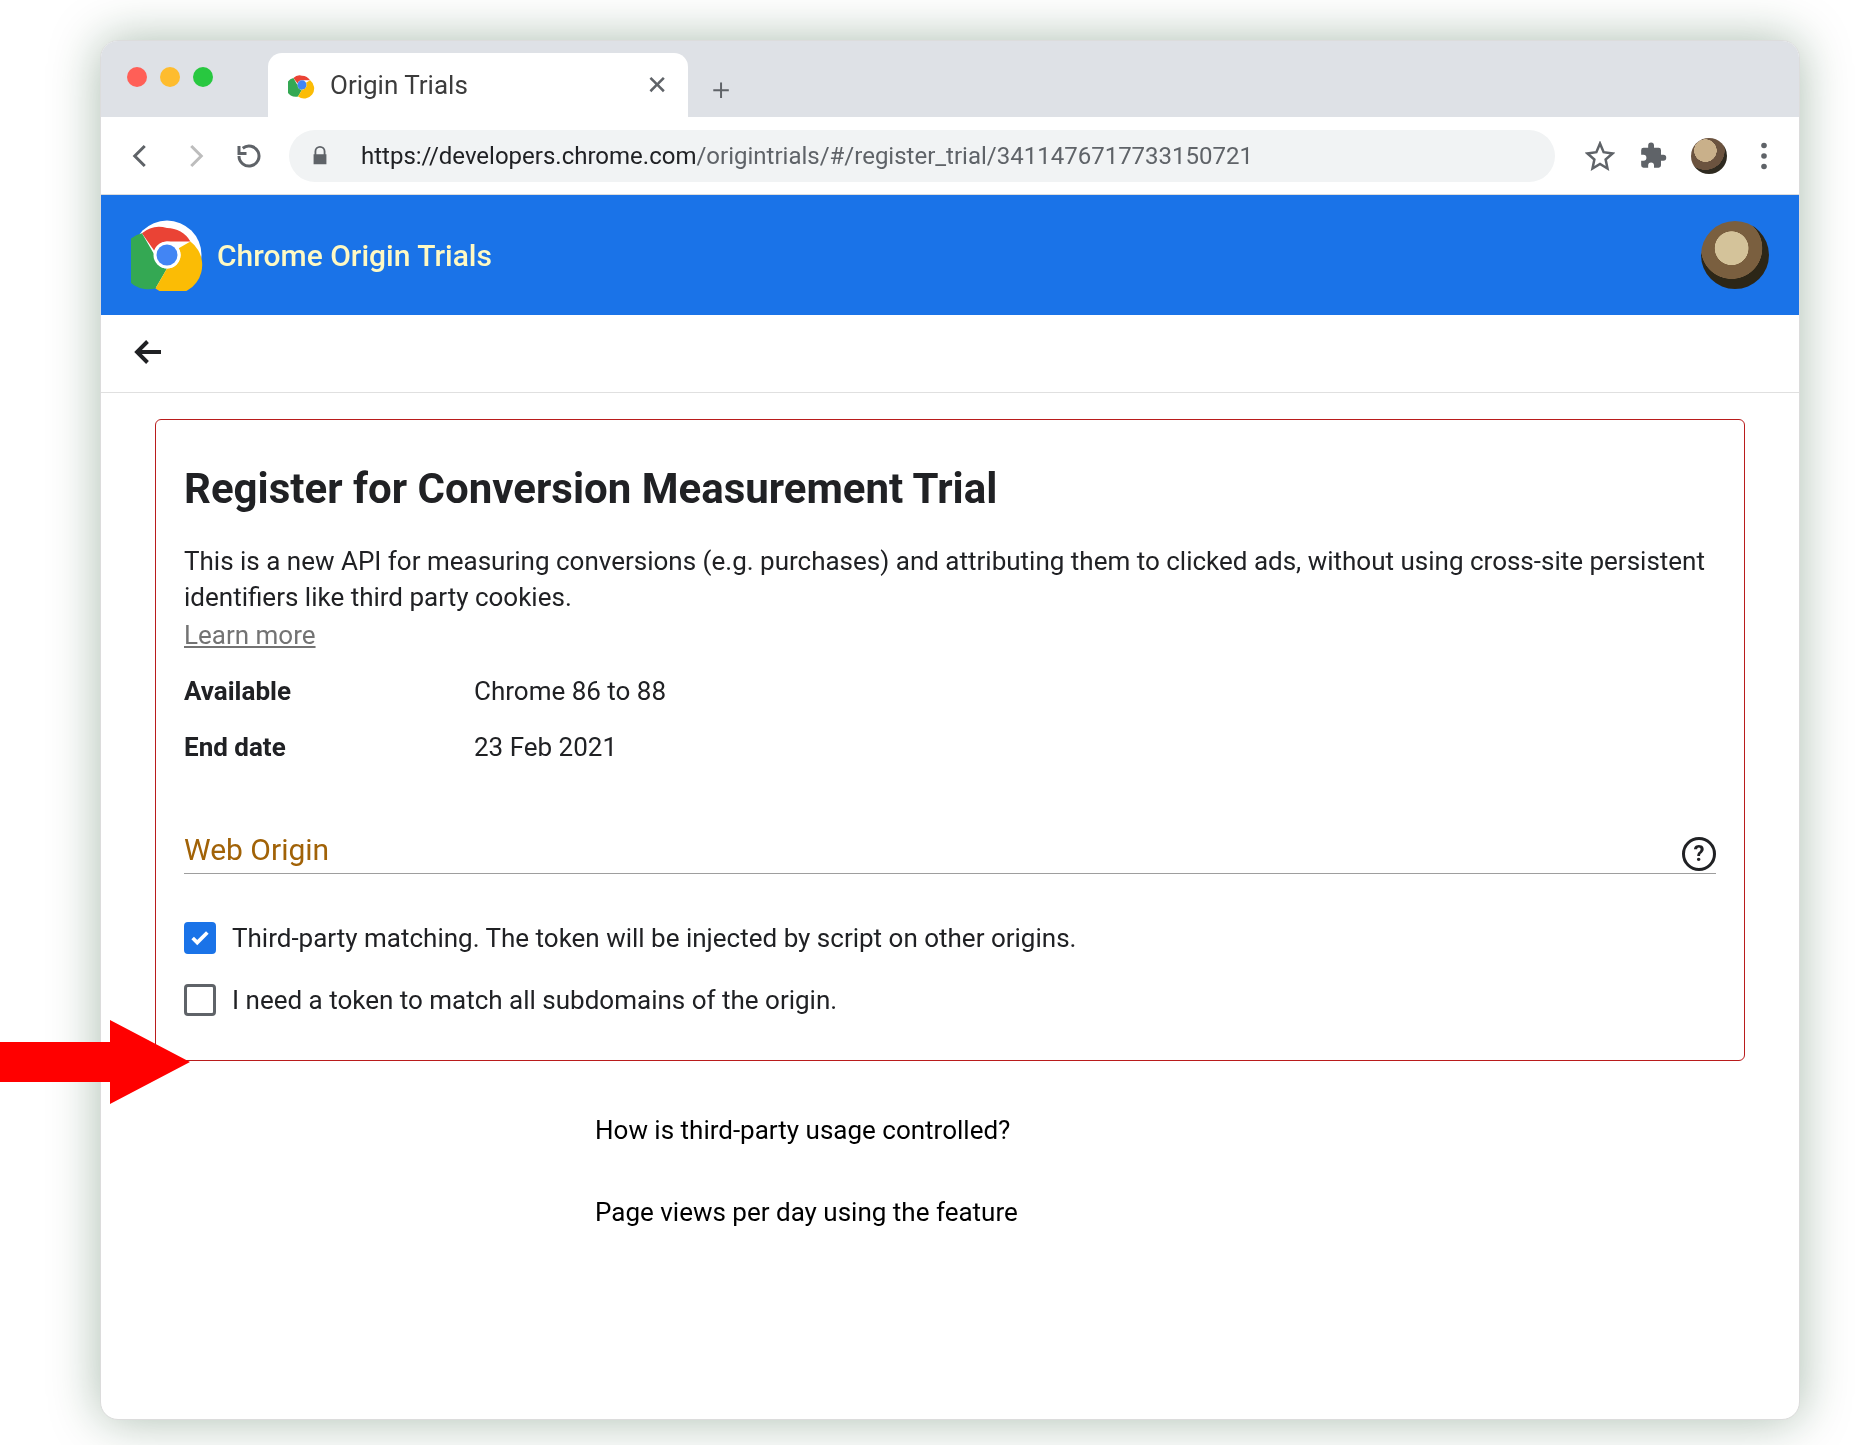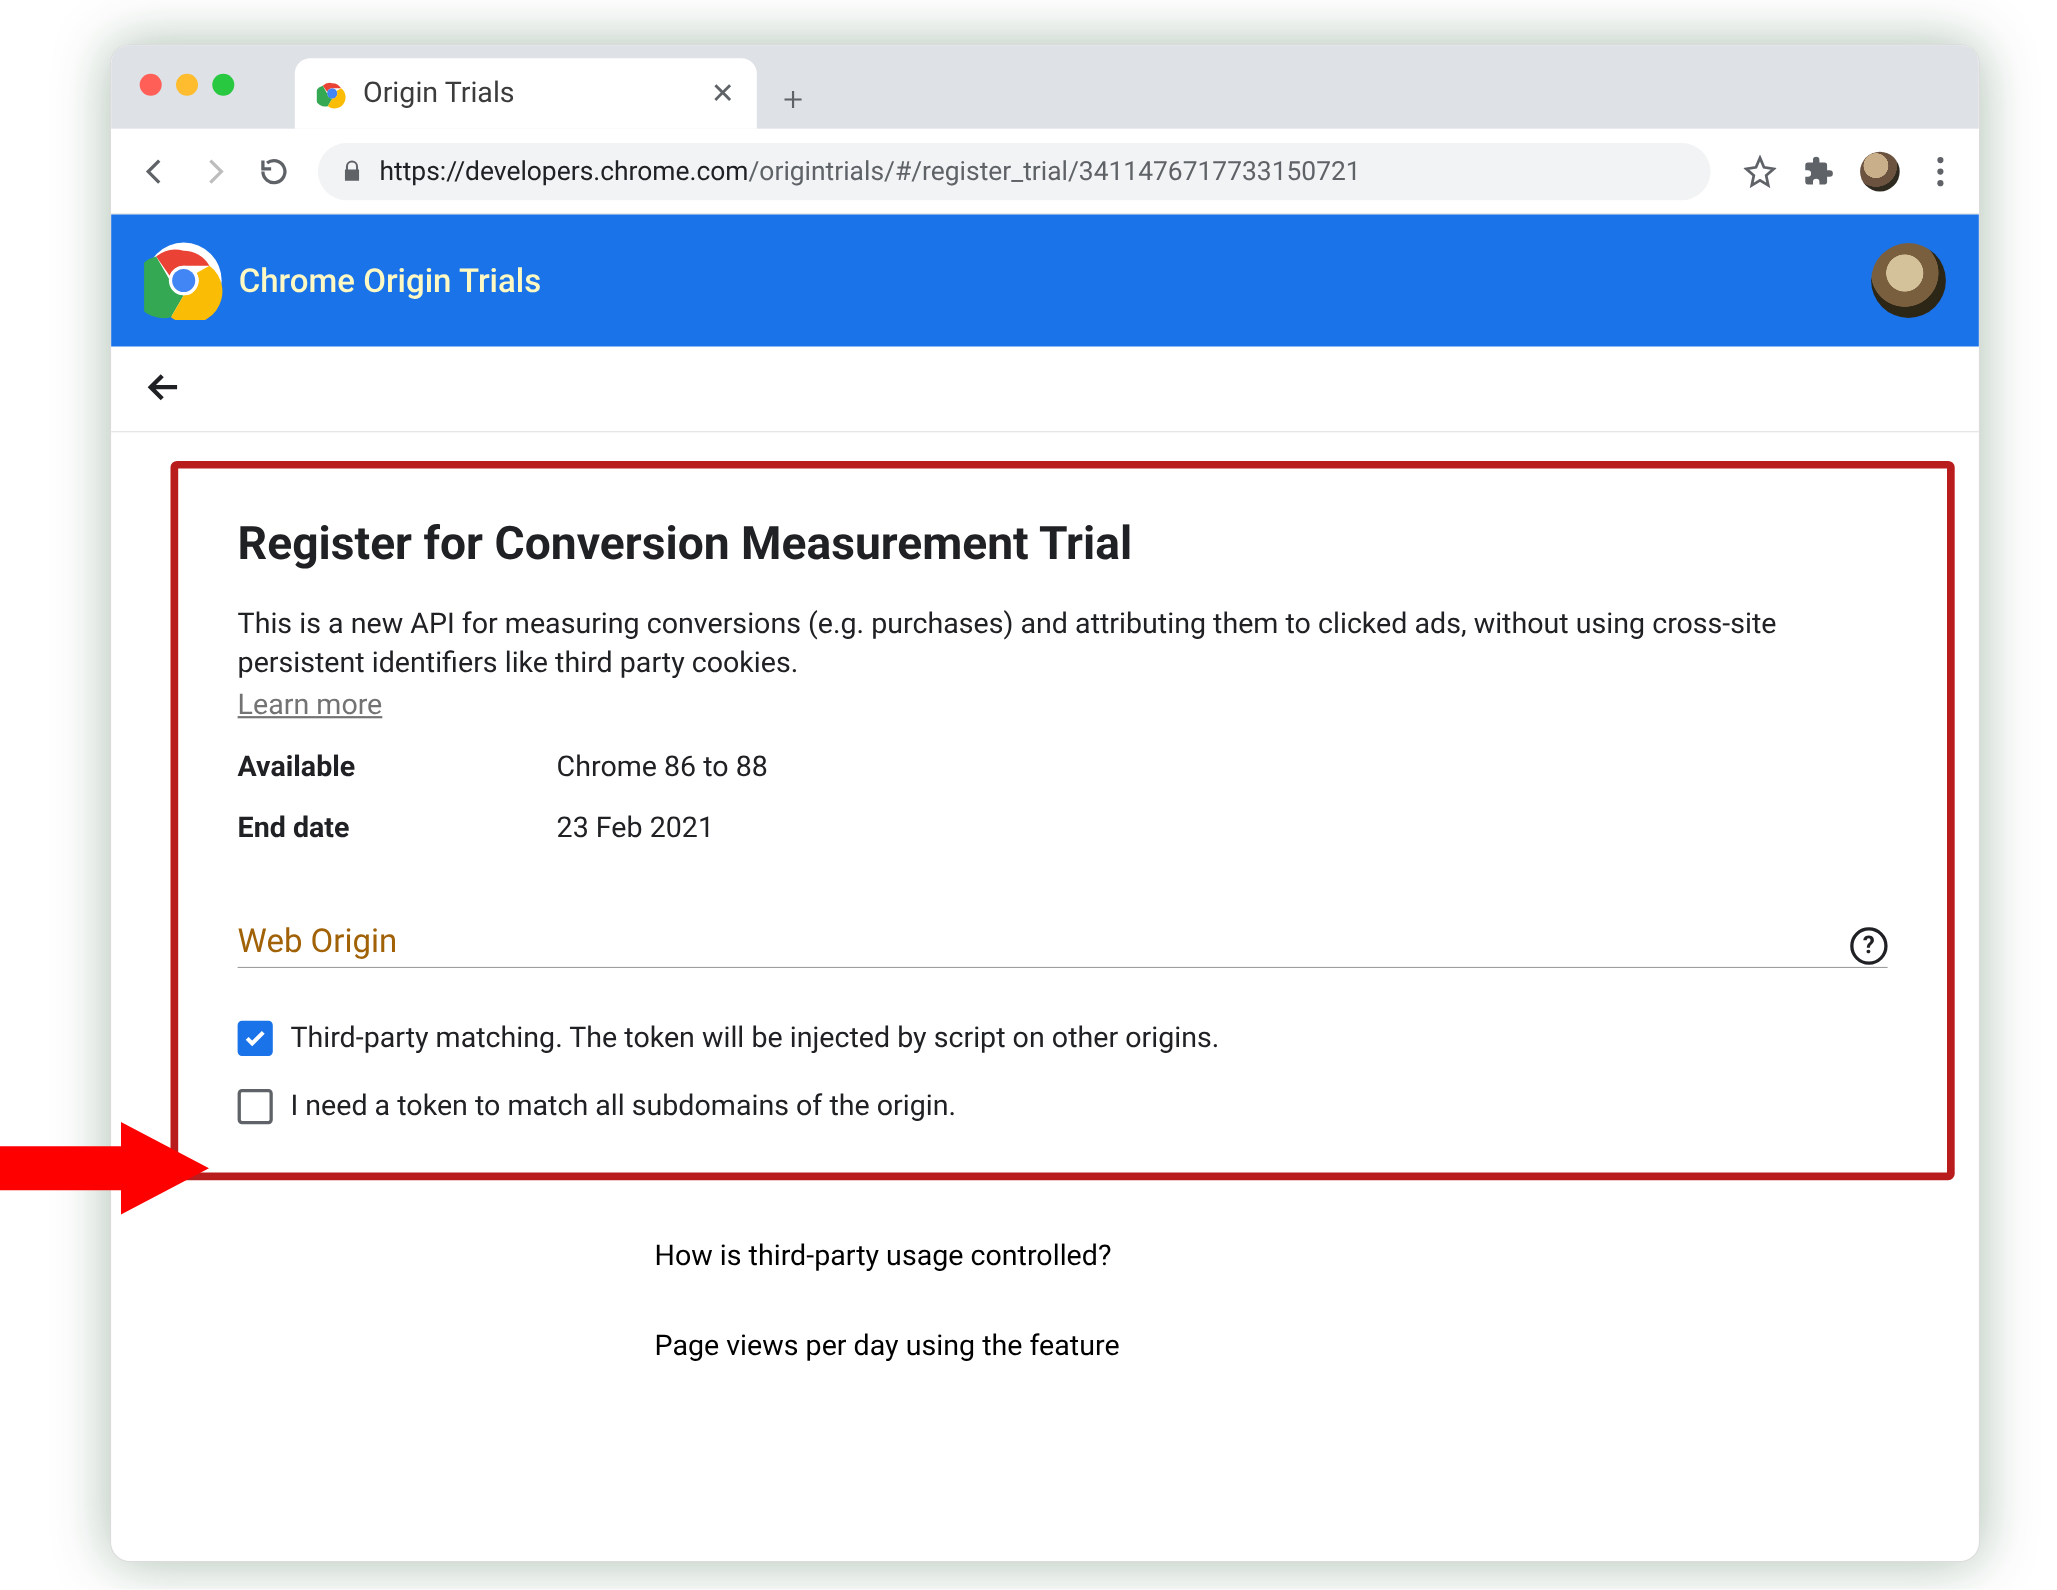--- a/index.html
+++ b/index.html
@@ -77,21 +77,21 @@
     color:#5f6368; cursor:pointer;
   }
   .navbtn.disabled { color:#b8b8b8; }
   .addrbar {
     flex:1;
     height: 52px;
     background:#f1f3f4;
     border-radius: 26px;
     display:flex; align-items:center;
     padding: 15px 20px;
-    gap: 14px;
+    gap: 30px;
     margin: 0 8px;
     color:#202124;
     font-size: 24px;
   }
   .lock { color:#5f6368; }
   .url-host { color:#202124; }
   .url-path { color:#5f6368; }
   .addr-actions {
     display:flex; align-items:center; gap:20px;
     margin-left: 10px;
@@ -122,24 +122,24 @@
   
   .subhdr {
     height: 78px;
     display:flex;align-items:center;
     padding: 0 30px;
     border-bottom:1px solid #e0e0e0;
   }
   .backarr { cursor:pointer; }
   
   .card {
-    margin: 26px 22px 0 54px;
-    border:7px solid #b91c1c;
+    margin: 26px 54px 0 54px;
+    border:1px solid #b91c1c;
     border-radius:6px;
-    padding: 44px 54px;
+    padding: 44px 28px;
     font-size: 26px;
     color:#202124;
   }
   .card h1 {
     font-size: 42px; font-weight:700; margin-bottom: 30px;
   }
   .desc { line-height:1.4; margin-bottom:4px; }
   .learn { color:#737373; cursor:pointer;text-decoration:underline; }
   .metarow { display:flex; margin-top: 26px; }
   .metarow .lbl { font-weight:700; width:290px; }

